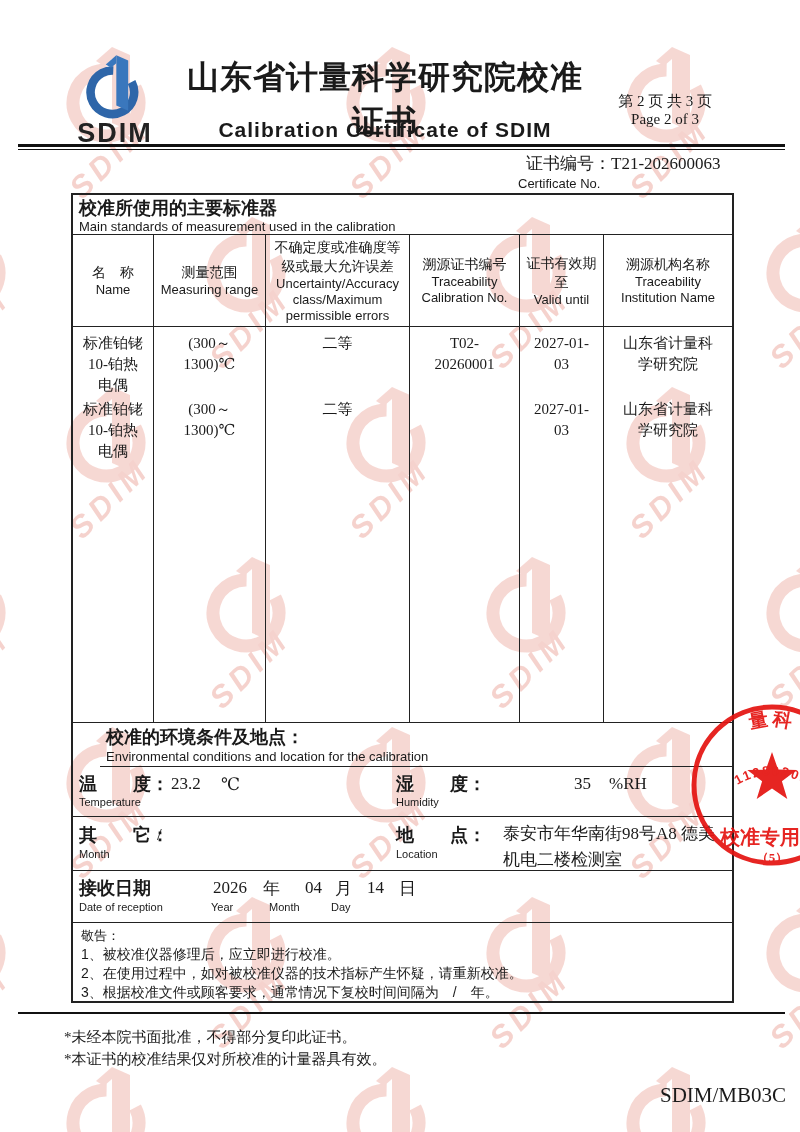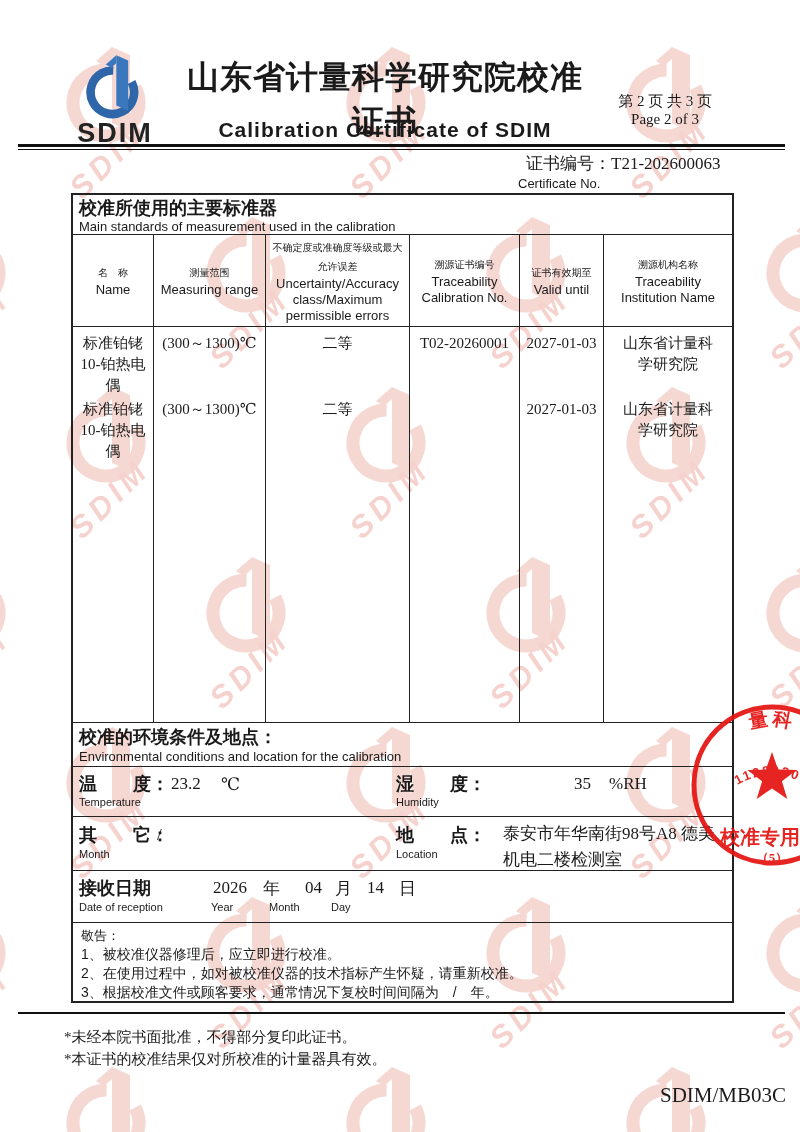--- a/index.html
+++ b/index.html
@@ -35,31 +35,31 @@
 
   
   .tbl{position:absolute;left:71px;top:193px;width:663px;height:810px;border:2px solid #222;box-sizing:border-box;}
   .sec{box-sizing:border-box;border-bottom:1.5px solid #222;}
   .tbl-title{height:40px;padding:2px 6px 0 6px;}
   .tbl-title .zh{font-size:18px;font-weight:bold;line-height:22px;}
   .tbl-title .en{font-size:13px;line-height:15px;}
   .head-row{display:flex;height:92px;border-bottom:1.5px solid #222;box-sizing:border-box;}
   .hcell{display:flex;flex-direction:column;justify-content:center;align-items:center;
          text-align:center;box-sizing:border-box;padding:2px 3px;}
-  .hcell .zh{font-size:10px;line-height:19px;}
+  .hcell .zh{font-size:14px;line-height:19px;}
   .hcell .en{font-size:13px;line-height:16px;}
   .body-row{display:flex;height:396px;box-sizing:border-box;border-bottom:1.5px solid #222;}
   .bcell{box-sizing:border-box;padding-top:6px;}
   .bl{border-left:1.5px solid #222;}
   .c1{width:80px;}.c2{width:112px;}.c3{width:144px;}.c4{width:110px;}.c5{width:84px;}.c6{flex:1;}
   .entry{height:66px;font-family:"Liberation Serif","DejaVu Serif",serif;font-size:15px;
-         line-height:21px;text-align:center;padding:0 2px;box-sizing:border-box;}
+         line-height:21px;text-align:center;padding:0 10px;box-sizing:border-box;}
   .c6 .entry{padding:0 15px;}
 
-  .env-title{height:44px;padding:3px 6px 18px 6px;}
+  .env-title{height:44px;padding:3px 6px 18px 6px;margin-left:27px;}
   .env-title .zh{font-size:18px;font-weight:bold;line-height:23px;}
   .env-title .en{font-size:13px;line-height:15px;}
   .env-row{position:relative;}
   .env-r1{height:50px;}
   .env-r2{height:54px;}
   .recv-row{position:relative;height:52px;border-bottom:1.5px solid #222;box-sizing:border-box;}
   .lblzh{font-size:18px;font-weight:600;}
   .lblen{font-size:11px;}
   .val{font-family:"Liberation Serif","DejaVu Serif",serif;font-size:17px;}
   .abs{position:absolute;}

